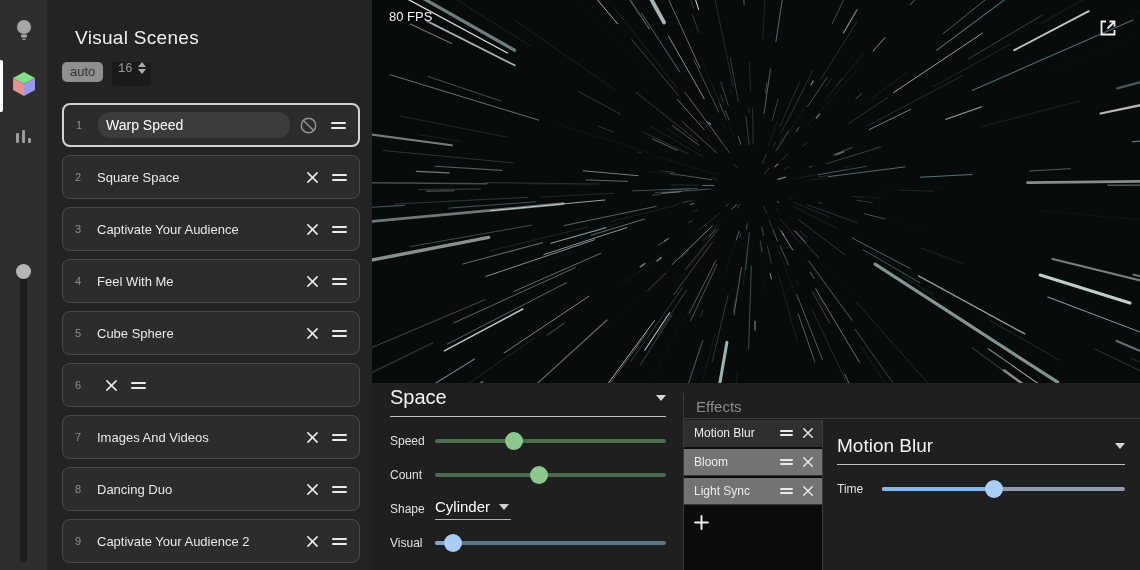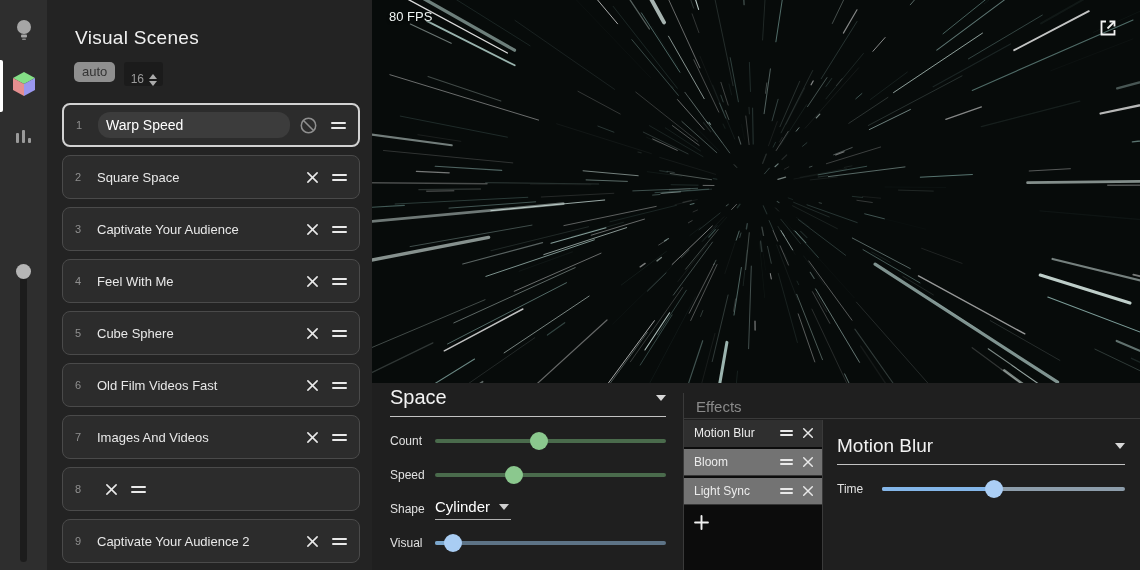--- a/index.html
+++ b/index.html
@@ -12,23 +12,23 @@
   }
   
   .rail { position:absolute; left:0; top:0; width:47px; height:570px; background:#2e2e2e; }
   .rail-icon { position:absolute; left:0; width:47px; height:34px; display:flex; align-items:center; justify-content:center; cursor:pointer; }
   .active-bar { position:absolute; left:0; top:60px; width:3px; height:52px; background:#ffffff; border-radius:0 2px 2px 0; }
   .vtrack { position:absolute; left:20px; top:268px; width:7px; height:294px; background:#1c1c1c; border-radius:4px; }
   .vthumb { position:absolute; left:16px; top:264px; width:15px; height:15px; border-radius:50%; background:#b5b5b5; cursor:pointer; }
   
   .scenes { position:absolute; left:47px; top:0; width:325px; height:570px; background:#232323; overflow:hidden; }
   .scenes-title { margin:12px; padding:15px 0 0 16px; font-size:19px; font-weight:500; color:#f0f0f0; letter-spacing:.3px; }
-  .scene-controls { display:flex; align-items:flex-start; gap:9px; margin:13px 0 0 27px; height:24px; }
+  .scene-controls { display:flex; align-items:flex-start; gap:9px; margin:13px 0 0 15px; height:24px; }
   .auto-badge { background:#8f8f8f; color:#333; font-size:13px; padding:2px 8px 3px; border-radius:5px; cursor:pointer; }
-  .stepper { background:#1b1b1b; border-radius:3px; height:24px; width:39px; display:flex; align-items:flex-end; justify-content:center; gap:5px; color:#9a9a9a; font-size:12px; cursor:pointer; }
+  .stepper { background:#1b1b1b; border-radius:3px; height:24px; width:39px; display:flex; align-items:flex-start; justify-content:center; gap:5px; color:#9a9a9a; font-size:12px; cursor:pointer;font-family:Liberation Mono, monospace; }
   .stepper-arrows { display:flex; flex-direction:column; gap:2px; }
   .arr-up { width:0; height:0; border-left:4px solid transparent; border-right:4px solid transparent; border-bottom:5px solid #ababab; }
   .arr-dn { width:0; height:0; border-left:4px solid transparent; border-right:4px solid transparent; border-top:5px solid #ababab; }
   .scene-list { margin:17px 12px 0 15px; }
   .scene-item { height:44px; border:1px solid #4a4a4a; border-radius:8px; background:#2c2c2c;
     display:flex; align-items:center; padding:0 12px; margin-bottom:8px; cursor:pointer; }
   .scene-item.selected { border:2px solid #d2d2d2; }
   .scene-num { width:22px; font-size:11px; color:#8f8f8f; flex:none; }
   .scene-name { flex:1; font-size:13px; color:#e8e8e8; white-space:nowrap; overflow:hidden; }
   .scene-name-input { flex:1; min-width:0; background:#3c3c3c; border:none; outline:none; height:26px;
@@ -181,21 +181,20 @@
             <path d="M2 2 L12 12 M12 2 L2 12" stroke="#e9e9e9" stroke-width="1.7" stroke-linecap="round"></path>
           </svg>
         </span>
         <span class="handle-icon">
           <i></i>
           <i></i>
         </span>
       </div>
       <div class="scene-item">
         <span class="scene-num">6</span>
-        <span class="scene-name">Old Film Videos Fast</span>
         <span class="icon-btn" style="margin-left: 8px;">
           <svg width="13" height="13" viewBox="0 0 14 14">
             <path d="M2 2 L12 12 M12 2 L2 12" stroke="#e9e9e9" stroke-width="1.7" stroke-linecap="round"></path>
           </svg>
         </span>
         <span class="handle-icon">
           <i></i>
           <i></i>
         </span>
       </div>
@@ -207,20 +206,21 @@
             <path d="M2 2 L12 12 M12 2 L2 12" stroke="#e9e9e9" stroke-width="1.7" stroke-linecap="round"></path>
           </svg>
         </span>
         <span class="handle-icon">
           <i></i>
           <i></i>
         </span>
       </div>
       <div class="scene-item">
         <span class="scene-num">8</span>
+        <span class="scene-name">Dancing Duo</span>
         <span class="icon-btn" style="margin-left: 8px;">
           <svg width="13" height="13" viewBox="0 0 14 14">
             <path d="M2 2 L12 12 M12 2 L2 12" stroke="#e9e9e9" stroke-width="1.7" stroke-linecap="round"></path>
           </svg>
         </span>
         <span class="handle-icon">
           <i></i>
           <i></i>
         </span>
       </div>
@@ -692,31 +692,31 @@
 </div>
 
 <div class="space-panel">
   <div class="panel-title-row">
     <span>Space</span>
     <i class="caret"></i>
   </div>
   <div class="title-underline"></div>
   <div id="space-controls">
       <div class="ctl-row">
+        <span class="ctl-label">Speed</span>
+        <div class="slider">
+          <div class="sl-track" style="background:#4a6b4c"></div>
+          <div class="sl-thumb" style="left:34%;background:#8bc88e"></div>
+        </div>
+      </div>
+      <div class="ctl-row">
         <span class="ctl-label">Count</span>
         <div class="slider">
           <div class="sl-track" style="background:#4a6b4c"></div>
           <div class="sl-thumb" style="left:45%;background:#8bc88e"></div>
-        </div>
-      </div>
-      <div class="ctl-row">
-        <span class="ctl-label">Speed</span>
-        <div class="slider">
-          <div class="sl-track" style="background:#4a6b4c"></div>
-          <div class="sl-thumb" style="left:34%;background:#8bc88e"></div>
         </div>
       </div>
       <div class="ctl-row">
         <span class="ctl-label">Shape</span>
         <div class="select">
           <span>Cylinder</span>
           <i class="caret"></i>
         </div>
       </div>
       <div class="ctl-row">

